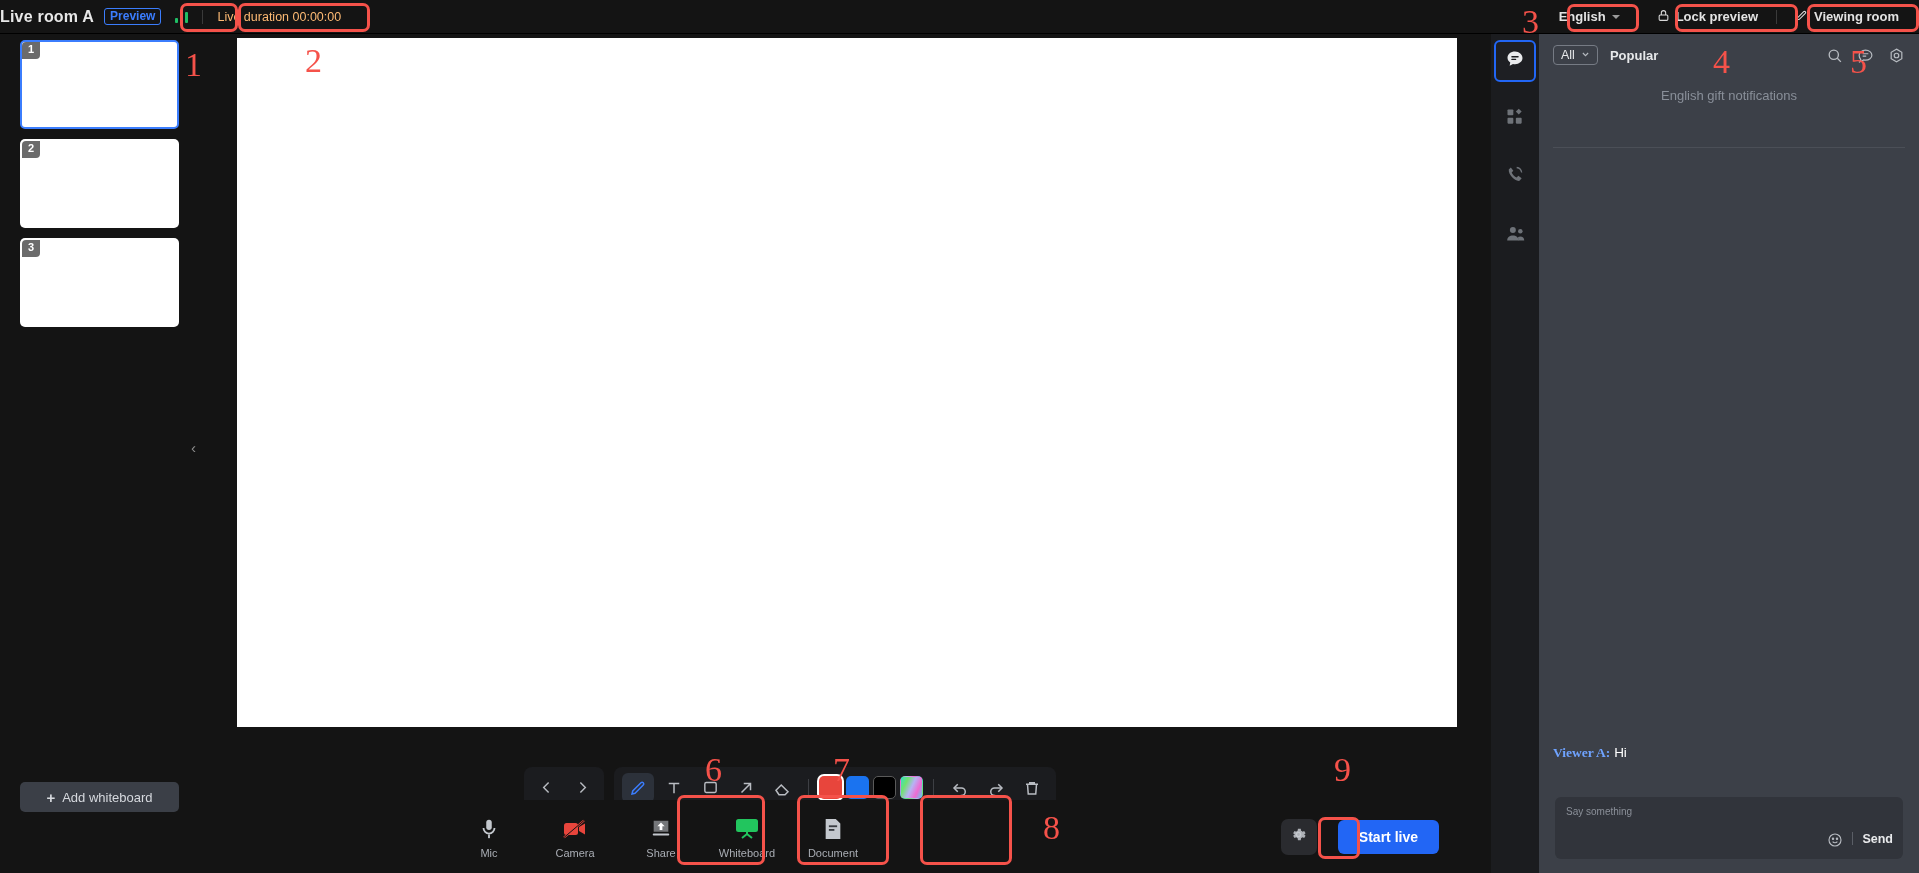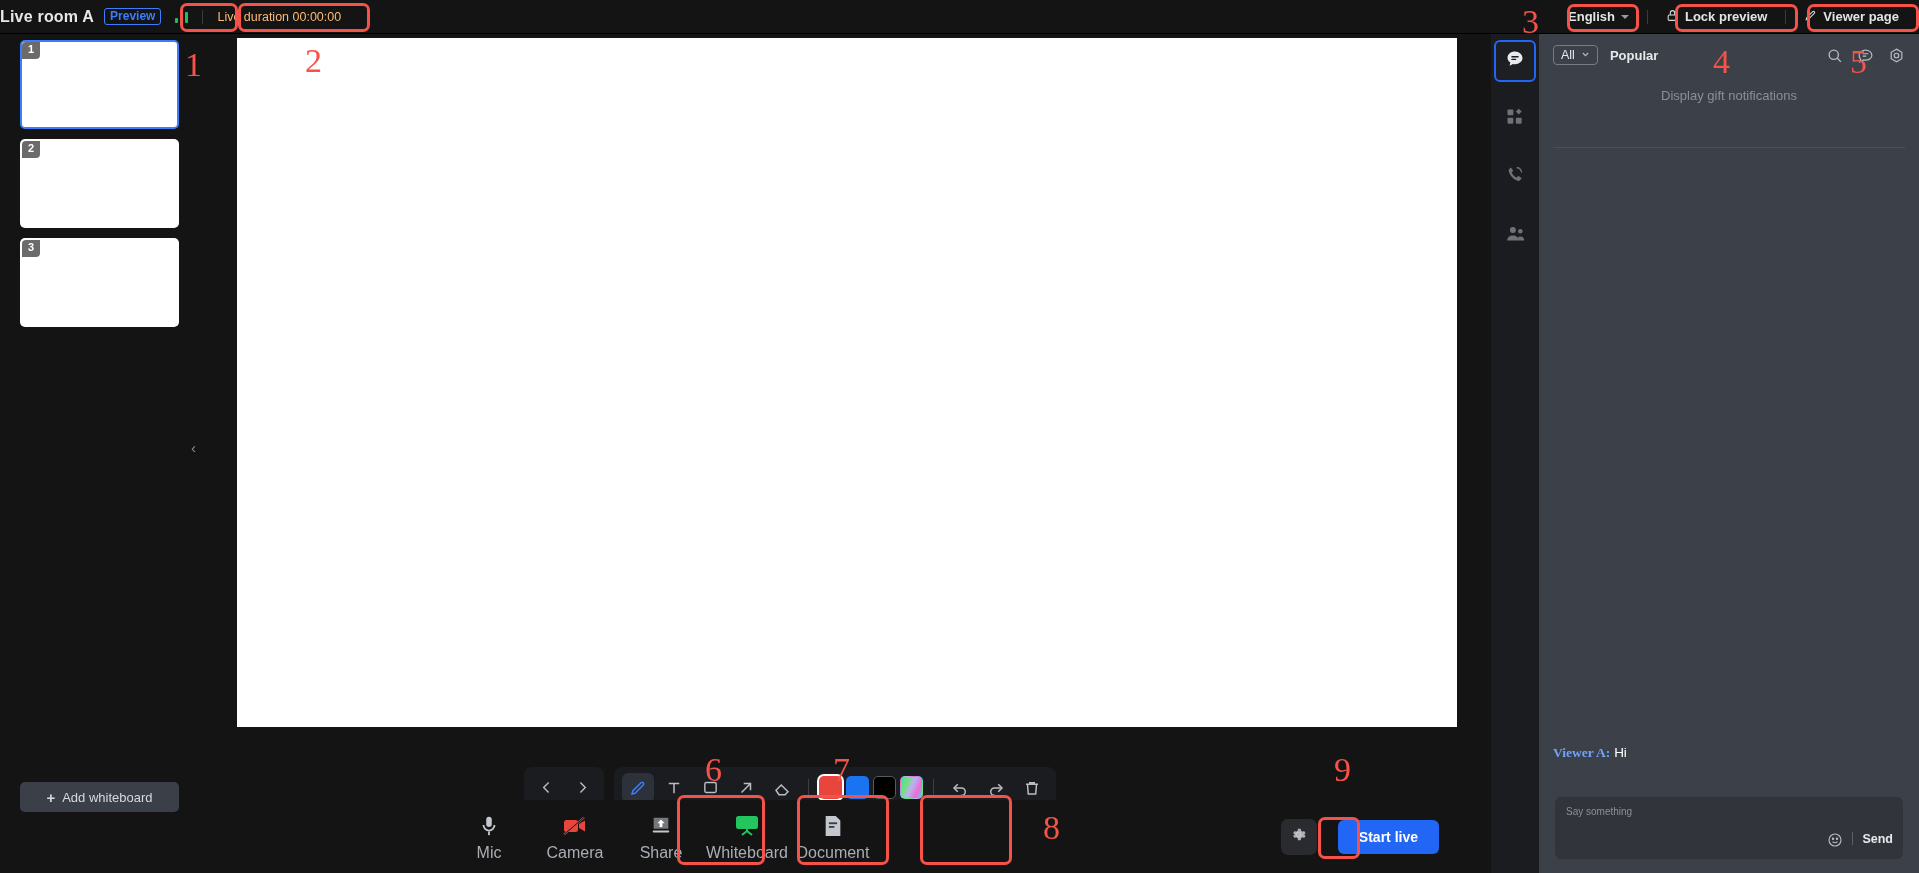--- a/index.html
+++ b/index.html
@@ -115,21 +115,21 @@
   .bottombar {
     position: absolute; left: 211px; top: 800px;
     width: 1280px; height: 73px; background: #141414;
     display: flex; align-items: center;
   }
   .ctl {
     width: 86px; height: 57px; display: flex; flex-direction: column;
     align-items: center; justify-content: center; gap: 4px;
     cursor: pointer; border-radius: 7px;
   }
-  .ctl .lbl { color: #a9adb4; font-size: 16px; }
+  .ctl .lbl { color: #a9adb4; font-size: 11px; }
   .ctl .ic { height: 28px; display:flex; align-items:center; justify-content:center; }
   .live-grp { margin-left: auto; display: flex; align-items: center; gap: 21px; padding-right: 52px; }
   .gear-btn {
     width: 36px; height: 36px; background: #2a2b2f; border-radius: 7px;
     display: flex; align-items: center; justify-content: center; cursor: pointer;
   }
   .start-live {
     background: #2266f5; color: #fff; font-size: 14px; font-weight: bold;
     border-radius: 6px; padding: 9px 21px; cursor: pointer;
   }
@@ -229,21 +229,21 @@
         </span>
         <span>Lock preview</span>
       </div>
       <div class="tr-sep"></div>
       <div class="tr-btn">
         <span>
           <svg width="13" height="13" viewBox="0 0 24 24" fill="none" stroke="#d9d9d9" stroke-width="2">
             <path d="M4 20l4-1 11-11a2.1 2.1 0 0 0-3-3L5 16l-1 4z"></path>
           </svg>
         </span>
-        <span>Viewer page</span>
+        <span>Viewing room</span>
       </div>
     </div>
   </div>
 
   <div class="leftpanel">
     <div class="thumbs">
       <div class="thumb active">
         <span class="num">1</span>
       </div>
       <div class="thumb">
@@ -468,21 +468,21 @@
         </span>
         <span>
           <svg width="17" height="17" viewBox="0 0 24 24" fill="none" stroke="currentColor" stroke-width="1.7">
             <path d="M12 3l7.5 4.5v9L12 21l-7.5-4.5v-9z"></path>
               <circle cx="12" cy="12" r="3.2"></circle>
           </svg>
         </span>
       </div>
     </div>
 
-    <div class="gift-note">Display gift notifications</div>
+    <div class="gift-note">English gift notifications</div>
     <div class="chat-divider"></div>
 
     <div class="chat-msgs" style="position:absolute;left:0;bottom:96px;width:380px;">
       <div class="msg">
         <span class="who">Viewer A:</span>
         <span class="txt">Hi</span>
       </div>
     </div>
 
     <div class="composer">

